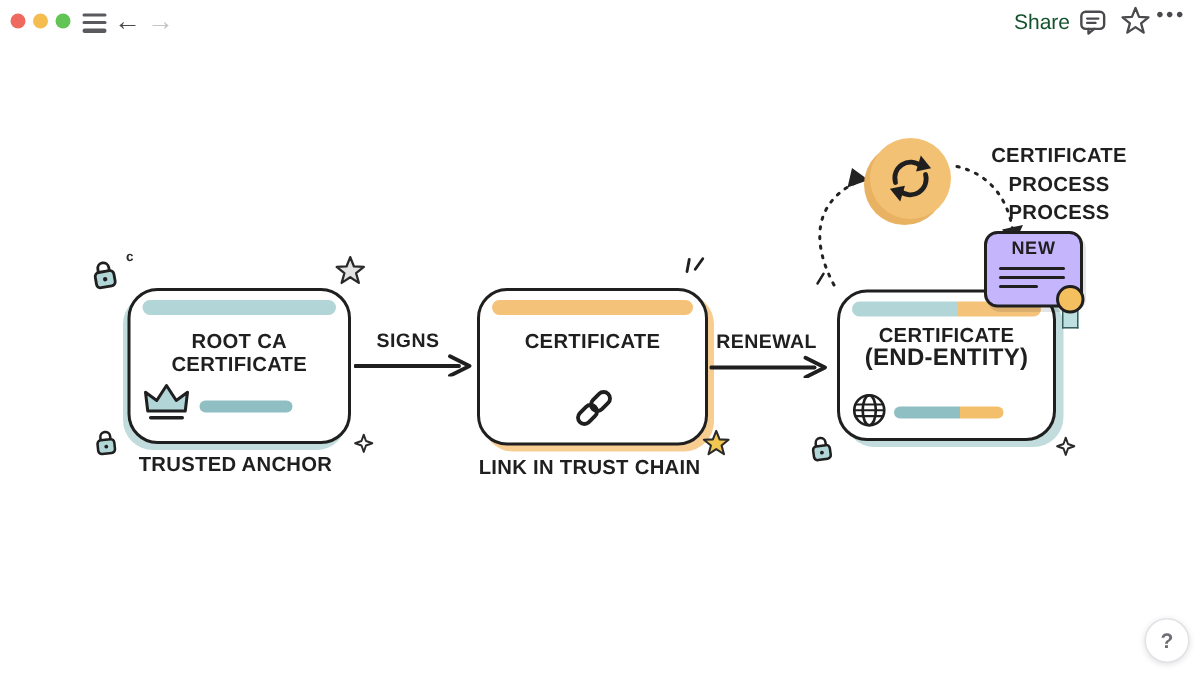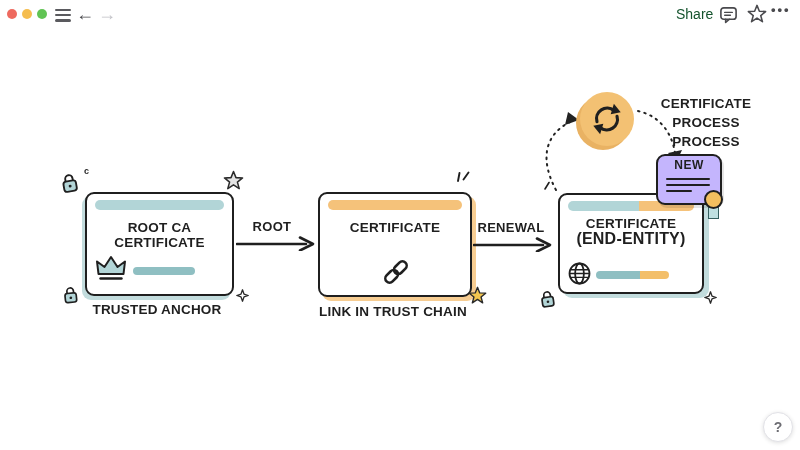--- a/index.html
+++ b/index.html
@@ -13,21 +13,21 @@
   .hamburger{top:9px;left:55px;display:flex;flex-direction:column;gap:3px;cursor:pointer;}
   .hamburger i{display:block;width:16px;height:2.2px;background:#5a5a5e;border-radius:2px;}
   .navarrow{top:2px;font-size:18px;line-height:24px;font-weight:bold;}
   .back{left:76px;color:#4a4a4e;}
   .fwd{left:98px;color:#c3c3c8;}
   .share{top:6px;left:676px;font-size:14px;color:#14532d;cursor:pointer;}
   .tb-icon{top:5px;cursor:pointer;}
   .dots{top:2px;left:771px;color:#4a4a4e;font-size:13px;letter-spacing:2px;font-weight:bold;}
 
   
-  .cert-card{position:absolute;background:#fff;border:2.5px solid #1f1f1f;border-radius:9px;}
+  .cert-card{position:absolute;background:#fff;border:2.5px solid #1f1f1f;border-radius:20px;}
   .card-root{left:85px;top:192px;width:145px;height:100px;box-shadow:-3px 4px 0 0 #c2dcdd;}
   .card-mid {left:318px;top:192px;width:150px;height:101px;box-shadow:4px 4px 0 0 #f7cd92;}
   .card-srv {left:558px;top:193px;width:142px;height:97px;box-shadow:5px 4px 0 0 #c2dcdd;}
   .card-band{position:absolute;left:8px;right:8px;top:6px;height:10px;border-radius:6px;}
   .band-teal{background:#b2d5d7;}
   .band-orange{background:#f5c27a;}
   .band-split{background:linear-gradient(90deg,#b2d5d7 0 56%,#f5c27a 56% 100%);}
   .card-title{position:absolute;left:0;right:0;text-align:center;font-weight:bold;
               font-size:13.5px;line-height:15px;letter-spacing:.2px;}
   .card-title .sub{font-size:16px;}
@@ -151,21 +151,21 @@
       <rect x="2" y="8.6" width="12" height="9.8" rx="2.6" fill="#b2d5d7" stroke="#1f1f1f" stroke-width="1.8"></rect>
       <circle cx="8" cy="13.5" r="1.4" fill="#1f1f1f"></circle>
     </svg>
   </div>
   <div class="abs" style="left:236px;top:289px;">
     <svg width="13" height="13" viewBox="0 0 14 14">
       <path d="M7 0.8 L8.6 5.4 L13.2 7 L8.6 8.6 L7 13.2 L5.4 8.6 L0.8 7 L5.4 5.4 Z" fill="#fff" stroke="#2a2a2a" stroke-width="1.4" stroke-linejoin="round"></path>
     </svg>
   </div>
 
-  <div class="flow-label" style="left:236px;top:219px;width:72px;">ROOT</div>
+  <div class="flow-label" style="left:236px;top:219px;width:72px;">SIGNS</div>
   <svg class="abs" style="left:236px;top:235px;" width="80" height="16" viewBox="0 0 80 16">
     <path d="M1 9 H70" stroke="#1f1f1f" stroke-width="2.6" stroke-linecap="round"></path>
     <path d="M64 2.5 L77 9 L64 15.5" fill="none" stroke="#1f1f1f" stroke-width="2.6" stroke-linecap="round" stroke-linejoin="round"></path>
   </svg>
 
   <div class="cert-card card-mid">
     <div class="card-band band-orange"></div>
     <div class="card-title" style="top:26px;">
       <div>CERTIFICATE</div>
     </div>

